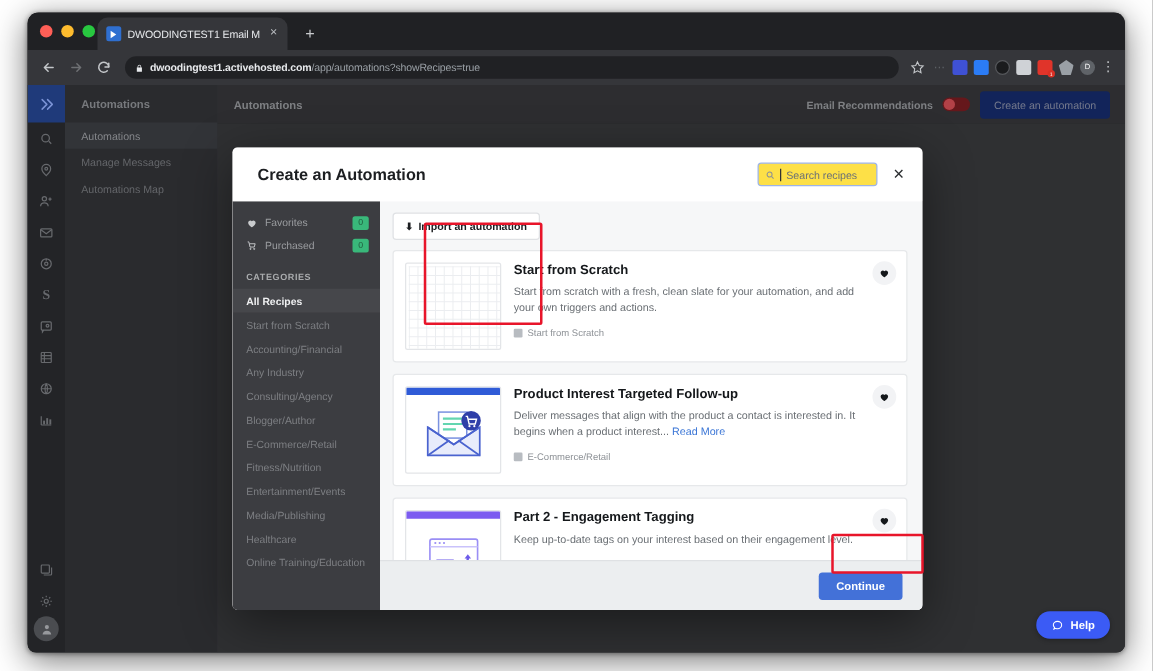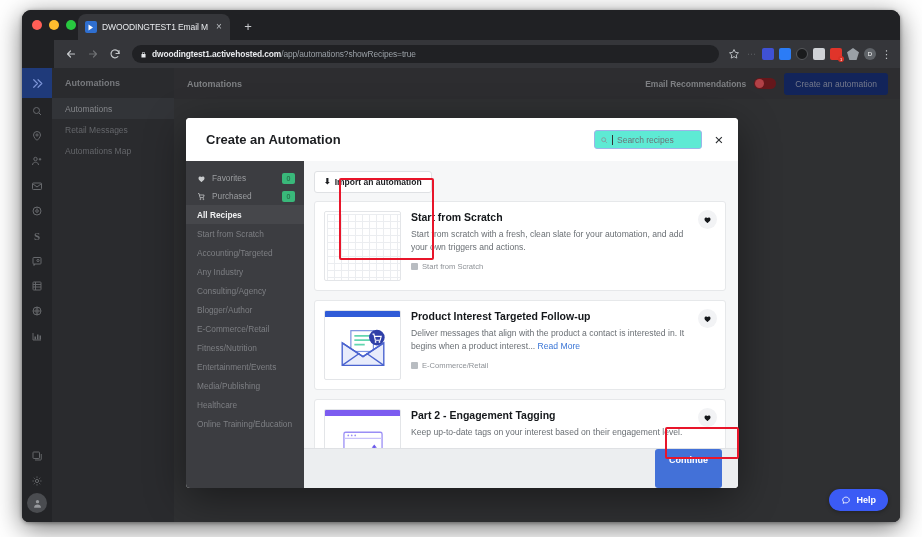--- a/index.html
+++ b/index.html
@@ -70,21 +70,20 @@
     text-align: center;
   }
 
   
   #omnibox-row {
     position: relative;
     height: 28px;
     background: #35363a;
     display: flex; align-items: center;
     padding: 0 8px;
-    margin-left: 32px;
   }
   .nav-btn {
     width: 18px; height: 18px;
     display: flex; align-items: center; justify-content: center;
     color: #c3c6c9; font-size: 12px;
     margin-right: 4px;
     flex: 0 0 auto;
   }
   .nav-btn.disabled { color: #6e7073; }
   .nav-btn svg { width: 12px; height: 12px; }
@@ -244,26 +243,26 @@
     padding: 0 12px 0 20px;
     flex: 0 0 auto;
     background: #fff;
   }
   #modal-title { font-size: 13px; font-weight: bold; color: #1c1e21; }
   #search-wrap {
     margin-left: auto;
     display: flex; align-items: center; gap: 10px;
   }
   #search-box {
-    width: 108px; height: 19px;
+    width: 96px; height: 19px;
     border: 1px solid #9db4e8;
     border-radius: 3px;
     display: flex; align-items: center;
     padding: 0 5px; gap: 4px;
-    background: #5eead4;
+    background: #fde047;
     position: relative;
   }
   #search-box svg { width: 8px; height: 8px; flex: 0 0 auto; }
   #search-caret {
     width: 1px; height: 10px; background: #333;
     flex: 0 0 auto;
   }
   #search-ph { font-size: 8.5px; color: #6c7176; white-space: nowrap; }
   #modal-close {
     color: #2b2e31; font-size: 15px; line-height: 1;
@@ -392,21 +391,21 @@
     border-radius: 50%;
     background: #f2f3f5;
     display: flex; align-items: center; justify-content: center;
   }
   .fav-btn svg { width: 9px; height: 9px; }
 
   #modal-foot {
     height: 40px; flex: 0 0 auto;
     background: #eceef0;
     border-top: 1px solid #dfe1e4;
-    display: flex; justify-content: flex-end;
+    display: flex; align-items: center; justify-content: flex-end;
     padding-right: 16px;
     position: relative;
   }
   #continue-btn {
     background: #4371d8;
     color: #fff;
     font-size: 9px; font-weight: bold;
     padding: 6px 14px;
     border-radius: 3px;
   }
@@ -578,21 +577,21 @@
         <svg viewBox="0 0 24 24" fill="#97999d">
             <circle cx="12" cy="8" r="3.6"></circle>
             <path d="M4.5 21c0-4.2 3.4-6.6 7.5-6.6s7.5 2.4 7.5 6.6z"></path>
           </svg>
       </div>
     </div>
 
     <div id="sub-nav">
       <div id="sub-nav-title">Automations</div>
       <div class="sub-nav-item active">Automations</div>
-      <div class="sub-nav-item">Retail Messages</div>
+      <div class="sub-nav-item">Manage Messages</div>
       <div class="sub-nav-item">Automations Map</div>
     </div>
 
     <div id="content-head">
       <div id="content-title">Automations</div>
       <div id="head-right">
         <span id="show-rec-label">Email Recommendations</span>
         <span id="rec-toggle">
             <span class="knob"></span>
           </span>
@@ -644,24 +643,25 @@
               <svg viewBox="0 0 24 24" fill="none" stroke="#c9cbcd" stroke-width="2">
                   <path d="M3 4h2.5l2.5 11h9l2-7H7"></path>
                   <circle cx="9" cy="19" r="1.3"></circle>
                   <circle cx="17" cy="19" r="1.3"></circle>
                 </svg>
             </span>
             <span class="ql">Purchased</span>
             <span class="qb">0</span>
           </div>
 
+          <div id="cat-header">CATEGORIES</div>
 
           <div class="cat-item active">All Recipes</div>
           <div class="cat-item">Start from Scratch</div>
-          <div class="cat-item">Accounting/Targeted</div>
+          <div class="cat-item">Accounting/Financial</div>
           <div class="cat-item">Any Industry</div>
           <div class="cat-item">Consulting/Agency</div>
           <div class="cat-item">Blogger/Author</div>
           <div class="cat-item">E-Commerce/Retail</div>
           <div class="cat-item">Fitness/Nutrition</div>
           <div class="cat-item">Entertainment/Events</div>
           <div class="cat-item">Media/Publishing</div>
           <div class="cat-item">Healthcare</div>
           <div class="cat-item">Online Training/Education</div>
         </div>

